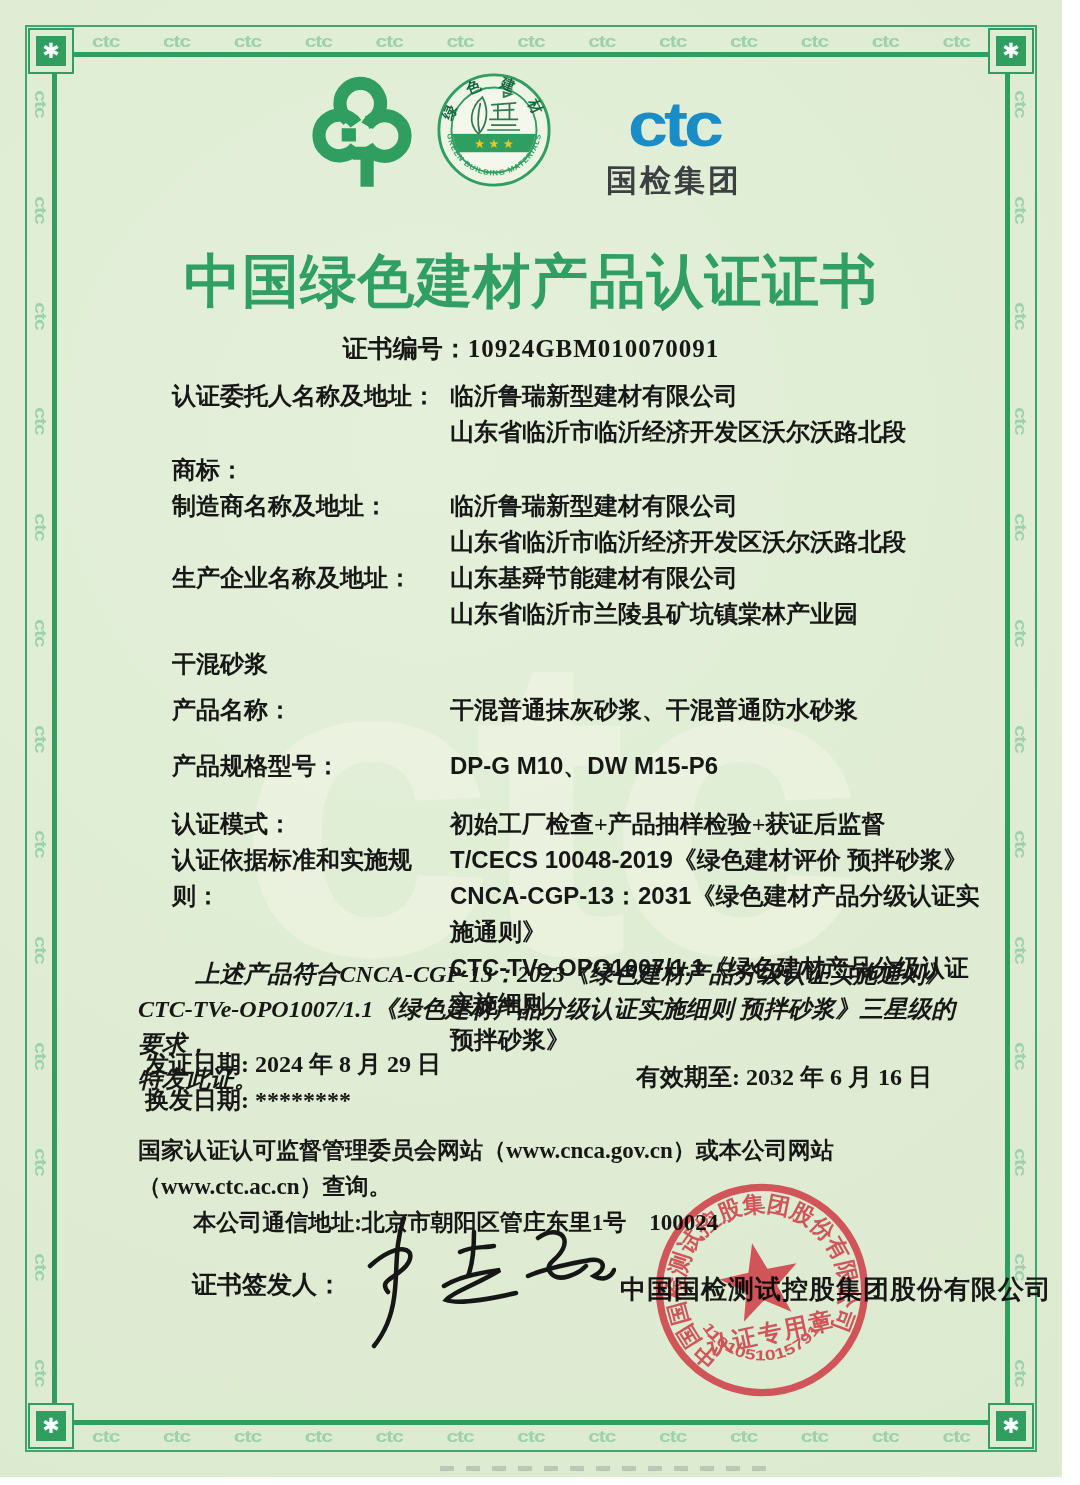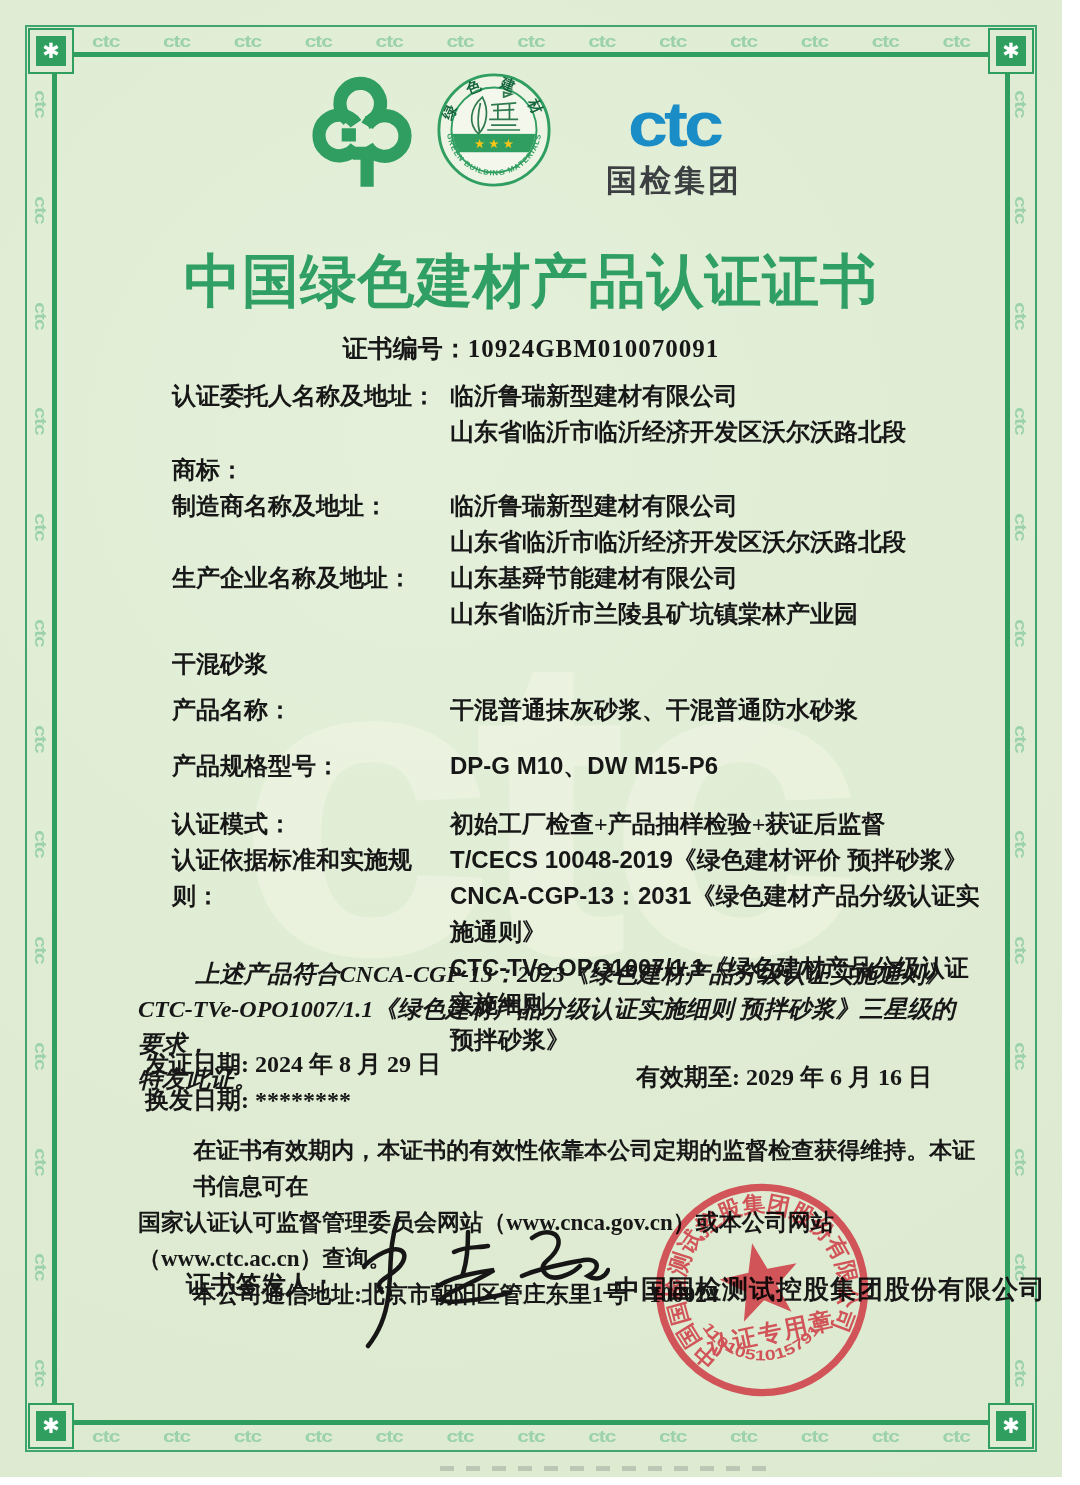--- a/index.html
+++ b/index.html
@@ -70,21 +70,21 @@
 
   .dates { position:absolute; top:1046px; left:145px; right:130px;
            display:flex; justify-content:space-between; font-size:24px; font-weight:700; }
   .dates .left div { line-height:36px; }
   .dates .right { margin-top:15px; }
 
   .footer { position:absolute; top:1133px; left:138px; right:84px;
             font-size:23px; font-weight:700; line-height:36px; }
   .footer .ind { padding-left:2.4em; }
 
-  .sigrow { position:absolute; top:1238px; left:186px; display:flex; align-items:flex-start; }
+  .sigrow { position:absolute; top:1238px; left:192px; display:flex; align-items:flex-start; }
   .sig-label { font-size:25px; font-weight:700; padding-top:30px; }
   .sig-svg { margin:-28px 4px 0 6px; }
   .sig-company { font-size:26px; font-weight:700; letter-spacing:1px; padding-top:34px; white-space:nowrap; }
 
   .seal { position:absolute; left:648px; top:1176px; width:228px; height:228px; z-index:2;
           transform:rotate(-12deg); opacity:.85; mix-blend-mode:multiply; }
 
   .edge-note { position:absolute; left:440px; bottom:6px; width:330px; height:5px;
                background:repeating-linear-gradient(90deg,#9aa39a 0 14px,transparent 14px 26px);
                opacity:.5; }
@@ -288,26 +288,25 @@
         <div class="sline">CTC-TVe-OPO1007/1.1《绿色建材产品分级认证实施细则 预拌砂浆》三星级的要求，</div>
         <div class="sline">特发此证。</div>
       </div>
 
       <div class="dates">
         <div class="left">
           <div><span>发证日期:</span> <span>2024 年 8 月 29 日</span></div>
           <div><span>换发日期:</span> <span>********</span></div>
         </div>
         <div class="right">
-          <span>有效期至:</span> <span>2029 年 6 月 16 日</span>
+          <span>有效期至:</span> <span>2032 年 6 月 16 日</span>
         </div>
       </div>
 
       <div class="footer">
-        <div class="ind">在证书有效期内，本证书的有效性依靠本公司定期的监督检查获得维持。本证书信息可在</div>
         <div>国家认证认可监督管理委员会网站（www.cnca.gov.cn）或本公司网站（www.ctc.ac.cn）查询。</div>
         <div class="ind">本公司通信地址:北京市朝阳区管庄东里1号　100024</div>
       </div>
 
       <div class="sigrow">
         <div class="sig-label">证书签发人：</div>
         <svg class="sig-svg" width="268" height="150" viewBox="0 0 268 150">
           <g fill="none" stroke="#161616" stroke-width="4.5" stroke-linecap="round">
             <path d="M56,8 C46,36 50,62 46,88 C43,110 34,126 26,136"></path>
             <path d="M22,56 C50,30 72,38 58,56 C47,69 30,70 40,82"></path>

